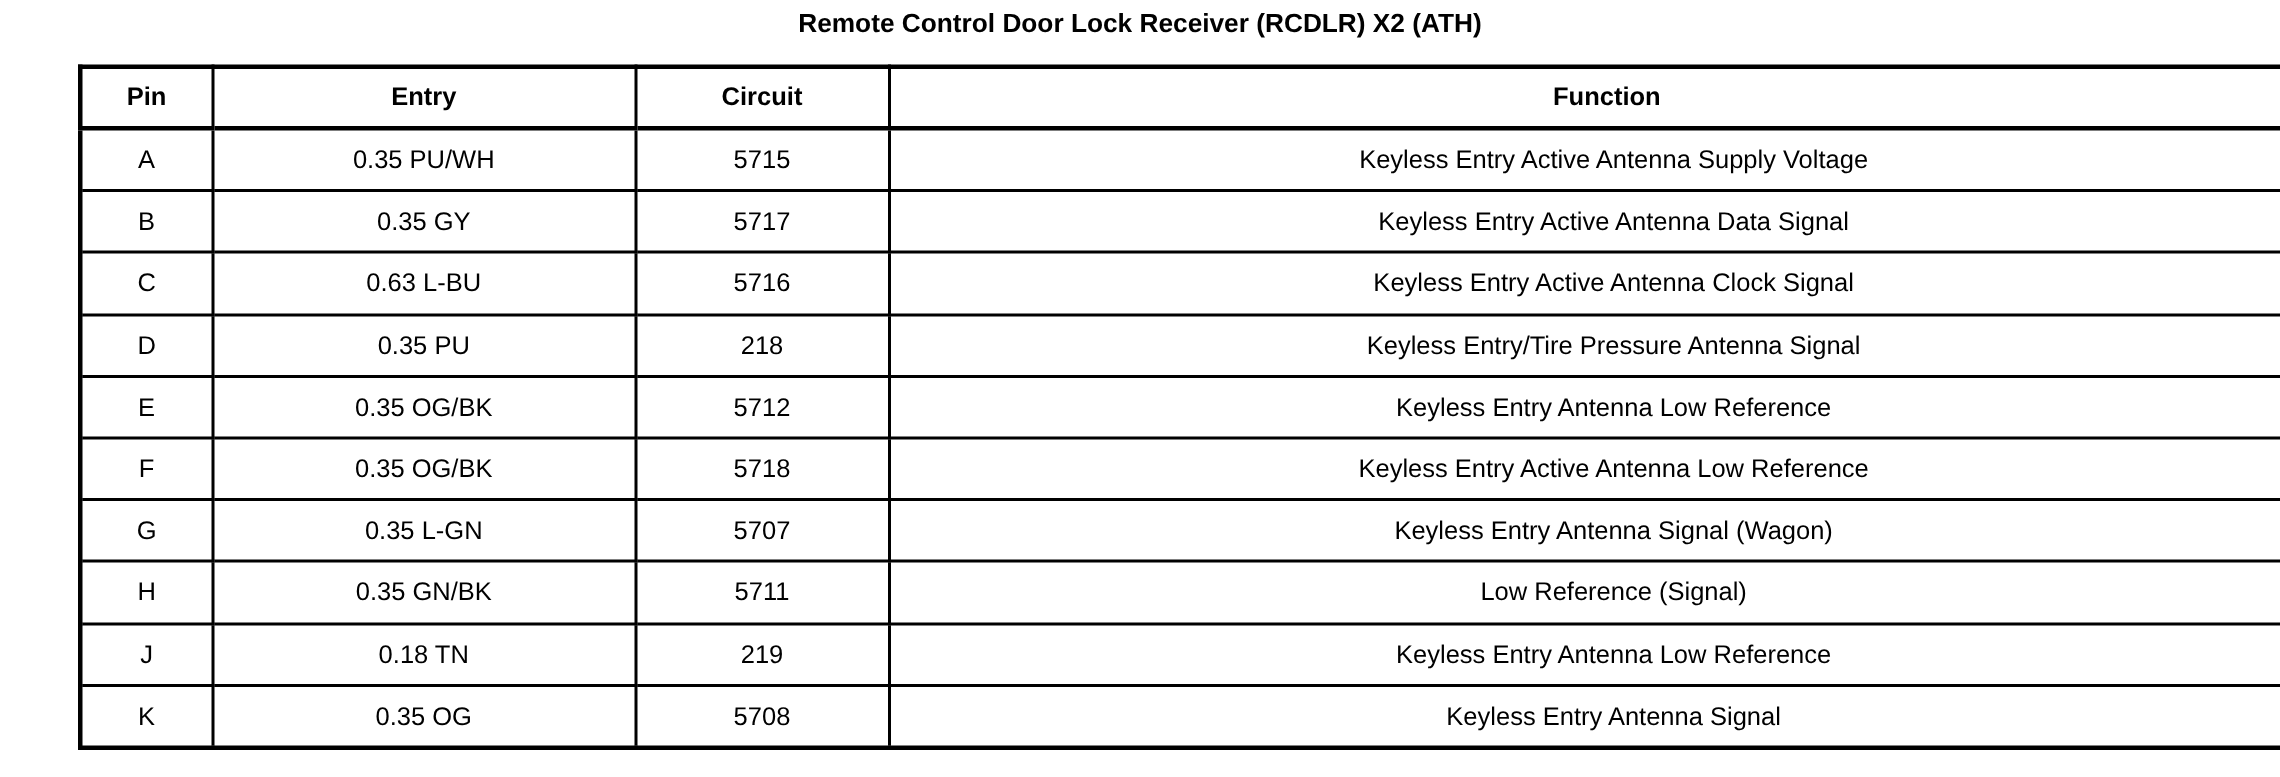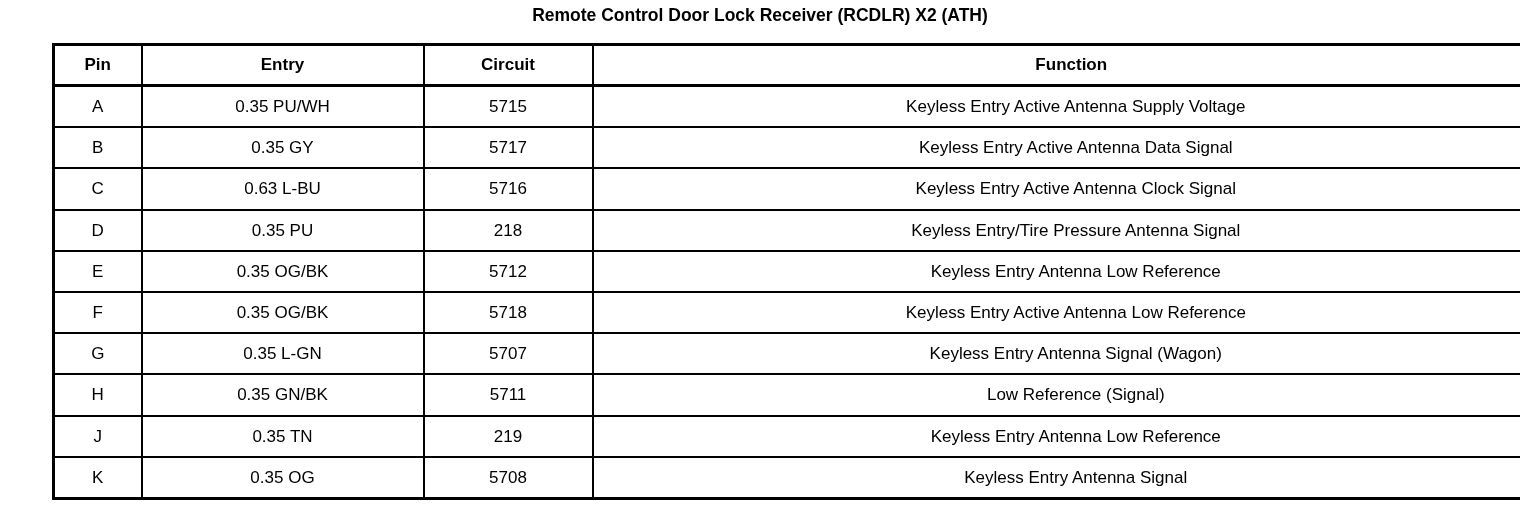--- a/index.html
+++ b/index.html
@@ -160,21 +160,21 @@
           <td class="cell-function">Keyless Entry Antenna Signal (Wagon)</td>
         </tr>
         <tr>
           <td class="cell-pin">H</td>
           <td class="cell-wire">0.35 GN/BK</td>
           <td class="cell-circuit">5711</td>
           <td class="cell-function">Low Reference (Signal)</td>
         </tr>
         <tr>
           <td class="cell-pin">J</td>
-          <td class="cell-wire">0.35 TN</td>
+          <td class="cell-wire">0.18 TN</td>
           <td class="cell-circuit">219</td>
           <td class="cell-function">Keyless Entry Antenna Low Reference</td>
         </tr>
         <tr>
           <td class="cell-pin">K</td>
           <td class="cell-wire">0.35 OG</td>
           <td class="cell-circuit">5708</td>
           <td class="cell-function">Keyless Entry Antenna Signal</td>
         </tr>
       </tbody>

